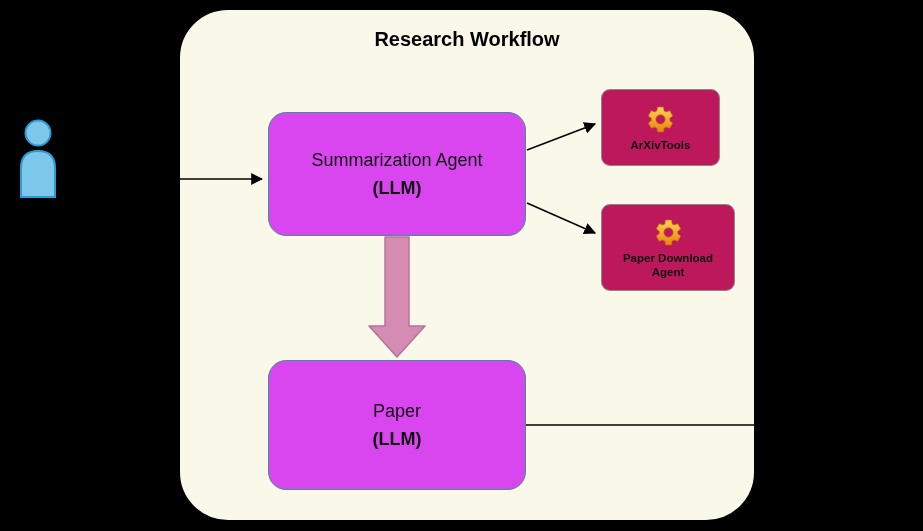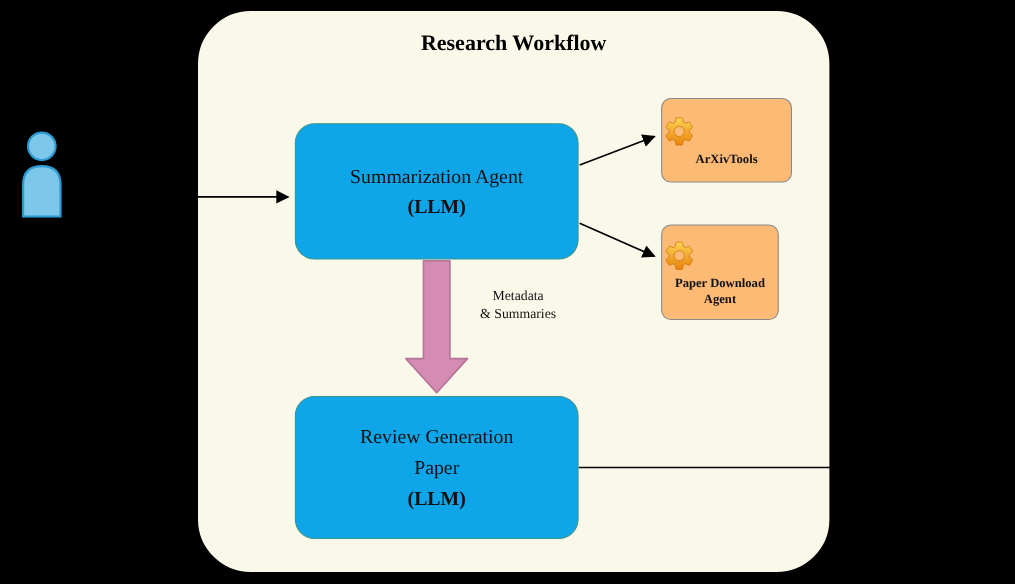--- a/index.html
+++ b/index.html
@@ -1,45 +1,45 @@
 <!DOCTYPE html>
 <html><head>
 <meta charset="utf-8">
 <style>
   * { margin:0; padding:0; box-sizing:border-box; }
   html, body { background:#000; }
   .stage {
     position:relative; width:923px; height:531px; background:#000;
-    font-family:Liberation Serif, serif; overflow:hidden;
+    font-family:Liberation Sans, sans-serif; overflow:hidden;
   }
   .workflow-container {
     position:absolute; left:178px; top:8px; width:578px; height:514px;
     background:#faf8e9; border:2px solid #000; border-radius:50px;
   }
   .diagram-title {
     position:absolute; left:178px; top:28px; width:578px; text-align:center;
     font-size:20px; font-weight:bold; color:#000;
   }
   .person-svg { position:absolute; left:12px; top:118px; }
   .overlay { position:absolute; left:0; top:0; width:923px; height:531px; pointer-events:none; }
   .agent-box {
-    position:absolute; background:#0ea5e9; border:1.5px solid #3d948c; border-radius:18px;
+    position:absolute; background:#d946ef; border:1.5px solid #3d948c; border-radius:18px;
     display:flex; flex-direction:column; align-items:center; justify-content:center;
     font-size:18px; color:#111; text-align:center; line-height:28px;
   }
   #summarization-box { left:268px; top:112px; width:258px; height:124px; }
   #review-box { left:268px; top:360px; width:258px; height:130px; }
   .llm-line { font-weight:bold; }
   .tool-box {
-    position:absolute; background:#fdba74; border:1.5px solid #8a8a8a; border-radius:9px;
-    display:flex; flex-direction:column; justify-content:center; gap:3px;
+    position:absolute; background:#be185d; border:1.5px solid #8a8a8a; border-radius:9px;
+    display:flex; flex-direction:column; align-items:center; justify-content:center; gap:3px;
     text-align:center;
   }
   #arxiv-box { left:601px; top:89px; width:119px; height:77px; }
-  #paper-box { left:601px; top:204px; width:107px; height:87px; }
+  #paper-box { left:601px; top:204px; width:134px; height:87px; }
   .tool-label { font-size:11.5px; font-weight:bold; color:#111; line-height:14px; }
   .edge-label {
     position:absolute; left:421px; top:261px; width:100px; text-align:center;
     font-size:12.5px; color:#111; line-height:16px;
   }
 </style>
 </head>
 <body>
 
 <div class="stage">
@@ -90,24 +90,19 @@
   <div class="tool-box" id="paper-box">
     <svg width="31" height="31" viewBox="0 0 24 24">
       <path fill="url(#gearGrad)" stroke="#c97207" stroke-width="0.5" d="M19.14,12.94c0.04-0.3,0.06-0.61,0.06-0.94c0-0.32-0.02-0.64-0.07-0.94l2.03-1.58c0.18-0.14,0.23-0.41,0.12-0.61l-1.92-3.32c-0.12-0.22-0.37-0.29-0.59-0.22l-2.39,0.96c-0.5-0.38-1.03-0.7-1.62-0.94L14.4,2.81c-0.04-0.24-0.24-0.41-0.48-0.41h-3.84c-0.24,0-0.43,0.17-0.47,0.41L9.25,5.35C8.66,5.59,8.12,5.92,7.63,6.29L5.24,5.33c-0.22-0.08-0.47,0-0.59,0.22L2.74,8.87C2.62,9.08,2.66,9.34,2.86,9.48l2.03,1.58C4.84,11.36,4.8,11.69,4.8,12s0.02,0.64,0.07,0.94l-2.03,1.58c-0.18,0.14-0.23,0.41-0.12,0.61l1.92,3.32c0.12,0.22,0.37,0.29,0.59,0.22l2.39-0.96c0.5,0.38,1.03,0.7,1.62,0.94l0.36,2.54c0.05,0.24,0.24,0.41,0.48,0.41h3.84c0.24,0,0.44-0.17,0.47-0.41l0.36-2.54c0.59-0.24,1.13-0.56,1.62-0.94l2.39,0.96c0.22,0.08,0.47,0,0.59-0.22l1.92-3.32c0.12-0.22,0.07-0.47-0.12-0.61L19.14,12.94z M12,15.6c-1.98,0-3.6-1.62-3.6-3.6s1.62-3.6,3.6-3.6s3.6,1.62,3.6,3.6S13.98,15.6,12,15.6z"></path>
     </svg>
     <div class="tool-label">
       <div>Paper Download</div>
       <div>Agent</div>
     </div>
   </div>
 
-  <div class="edge-label">
-    <div>Metadata</div>
-    <div>&amp; Summaries</div>
-  </div>
 
   <div class="agent-box" id="review-box">
-    <div>Review Generation</div>
     <div>Paper</div>
     <div class="llm-line">(LLM)</div>
   </div>
 
 </div>
 
 </body></html>

